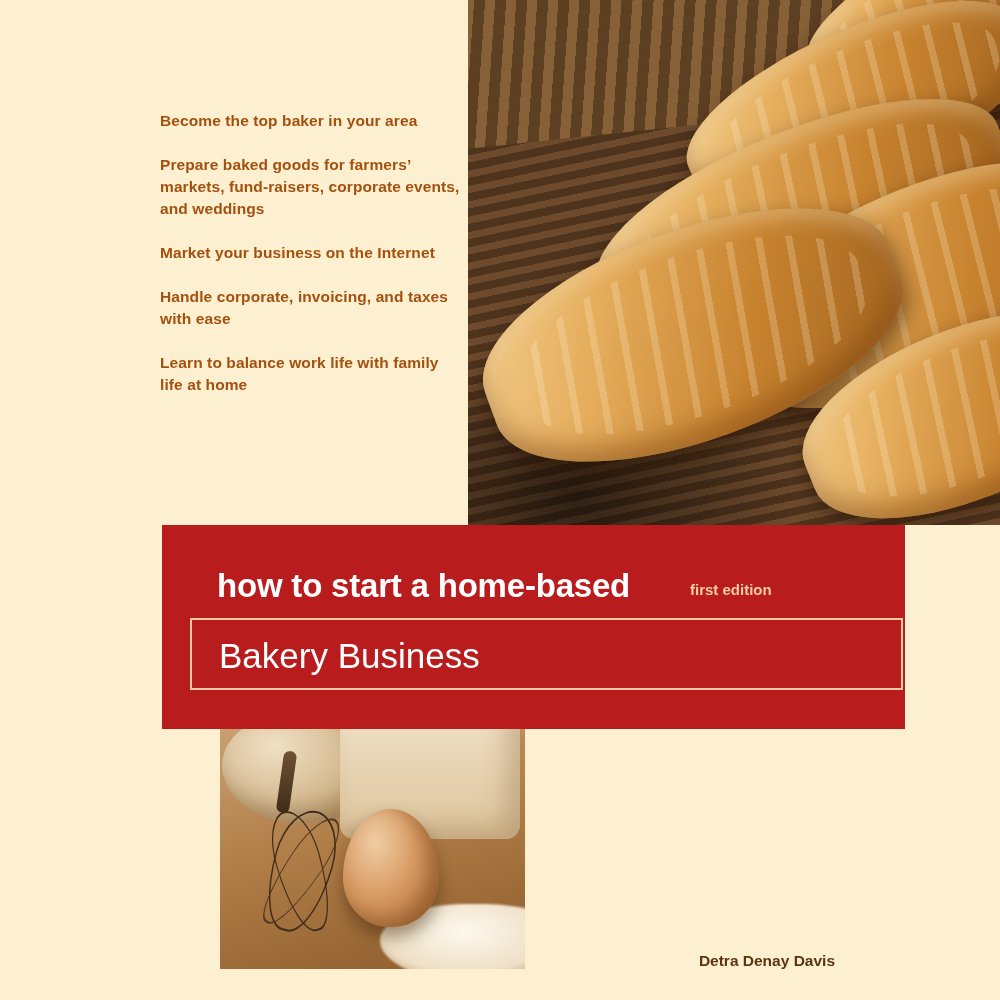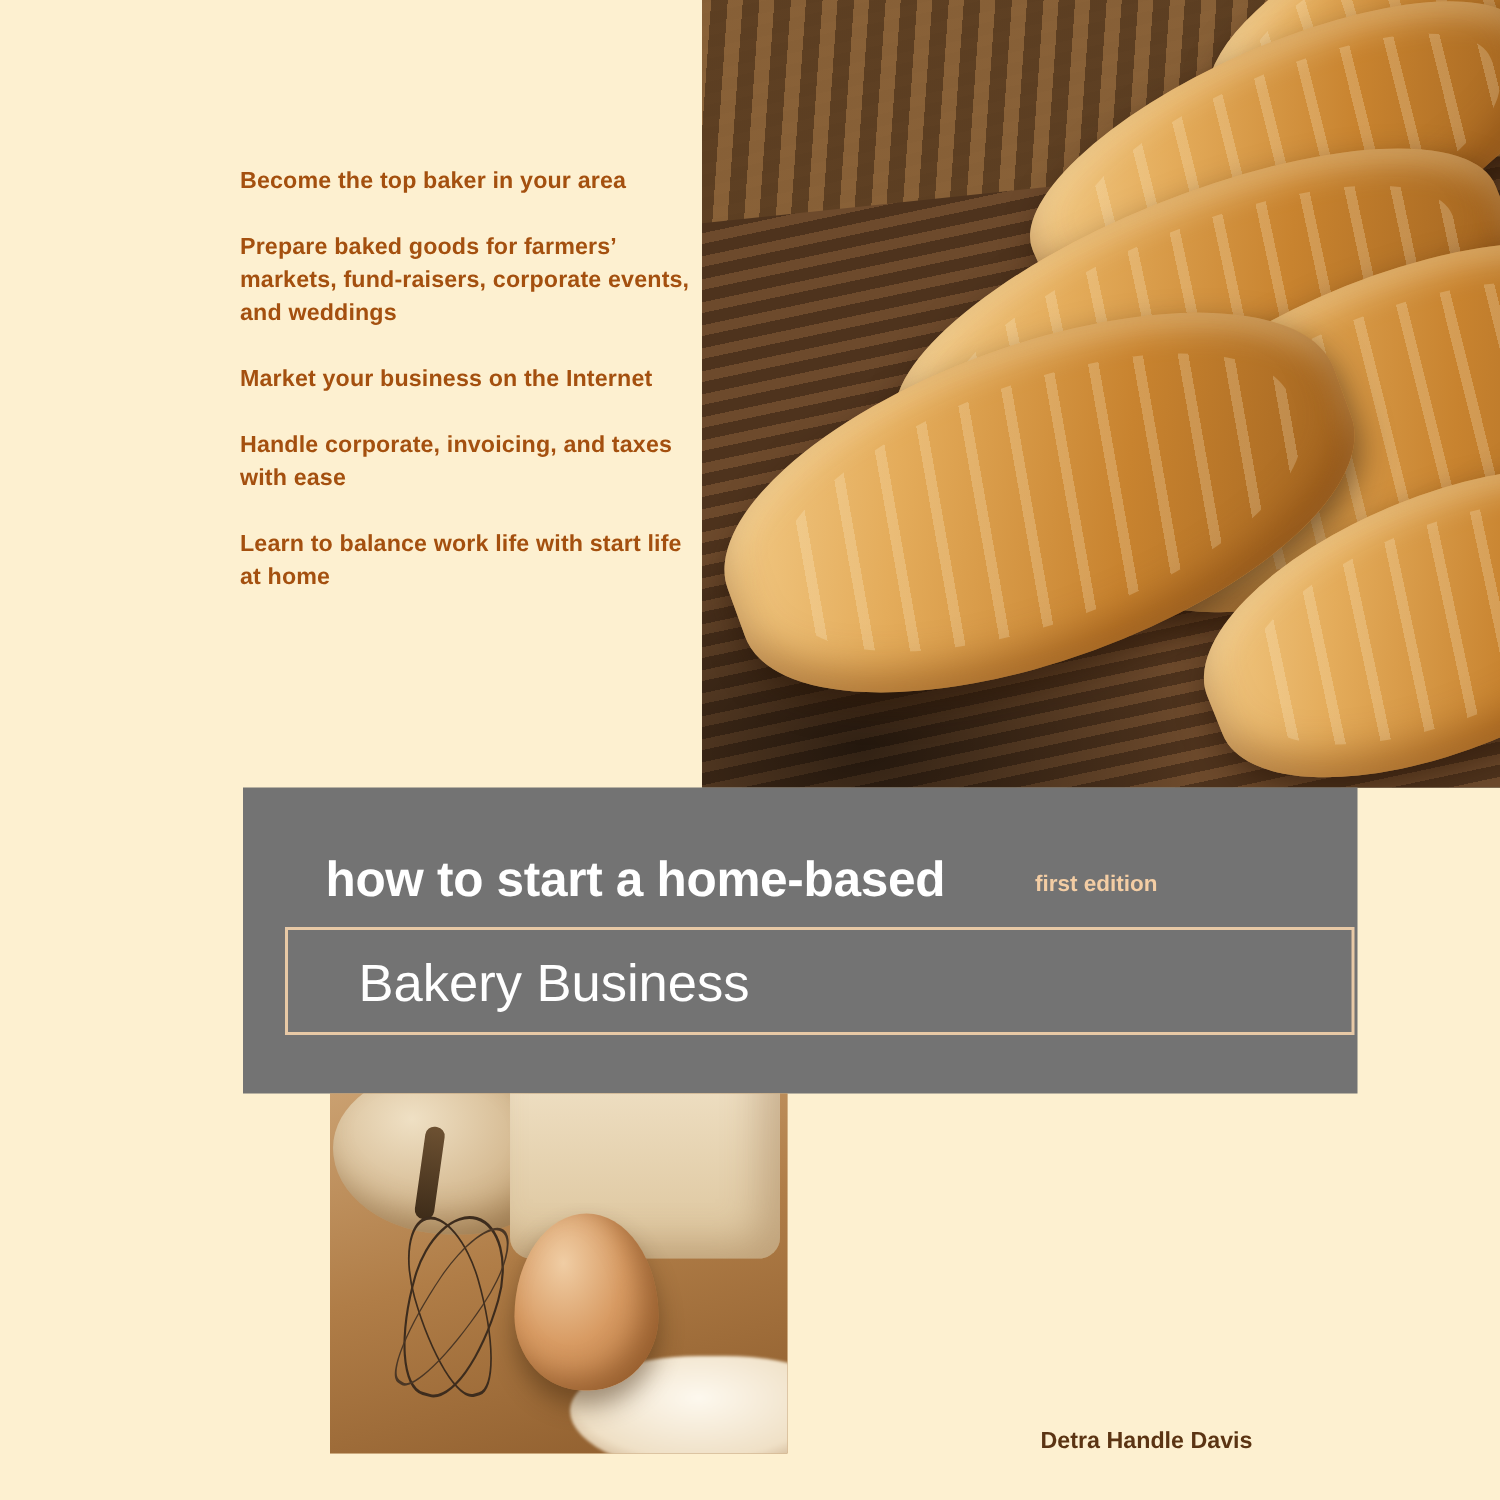--- a/index.html
+++ b/index.html
@@ -85,21 +85,21 @@
   .loaf.l6 { left: 250px; top: 190px; width: 400px; height: 190px; transform: rotate(-24deg); }
   .loaf.l7 { left: 330px; top: 330px; width: 330px; height: 170px; transform: rotate(-22deg); }
 
   
   .title-band {
     position: absolute;
     left: 162px;
     top: 525px;
     width: 743px;
     height: 204px;
-    background: #737373;
+    background: #b91c1c;
   }
   .title-line1 {
     position: absolute;
     left: 55px;
     top: 42px;
     color: #ffffff;
     font-size: 33px;
     font-weight: bold;
     letter-spacing: -0.2px;
   }
@@ -121,21 +121,20 @@
     border: 2px solid #e8c9a6;
     box-sizing: border-box;
   }
   .title-line2 {
     position: absolute;
     left: 27px;
     top: 16px;
     color: #ffffff;
     font-size: 35px;
     font-weight: normal;
-    margin-left: 20px;
   }
 
   
   .egg-photo {
     position: absolute;
     left: 220px;
     top: 729px;
     width: 305px;
     height: 240px;
     overflow: hidden;
@@ -242,21 +241,21 @@
     <div class="loaf l6"></div>
     <div class="loaf l5"></div>
     <div class="loaf l7"></div>
   </div>
 
   <div class="bullets">
     <div class="bullet">Become the top baker in your area</div>
     <div class="bullet">Prepare baked goods for farmers’ markets, fund-raisers, corporate events, and weddings</div>
     <div class="bullet">Market your business on the Internet</div>
     <div class="bullet">Handle corporate, invoicing, and taxes with ease</div>
-    <div class="bullet">Learn to balance work life with start life at home</div>
+    <div class="bullet">Learn to balance work life with family life at home</div>
   </div>
 
   <div class="title-band">
     <div class="title-line1">how to start a home-based</div>
     <div class="edition">first edition</div>
     <div class="title-box">
       <div class="title-line2">Bakery Business</div>
     </div>
   </div>
 
@@ -267,15 +266,15 @@
     <div class="flour"></div>
     <div class="whisk">
       <div class="handle"></div>
       <div class="wire"></div>
       <div class="wire"></div>
       <div class="wire"></div>
     </div>
     <div class="egg"></div>
   </div>
 
-  <div class="author">Detra Handle Davis</div>
+  <div class="author">Detra Denay Davis</div>
 
 </div>
 
 </body></html>

